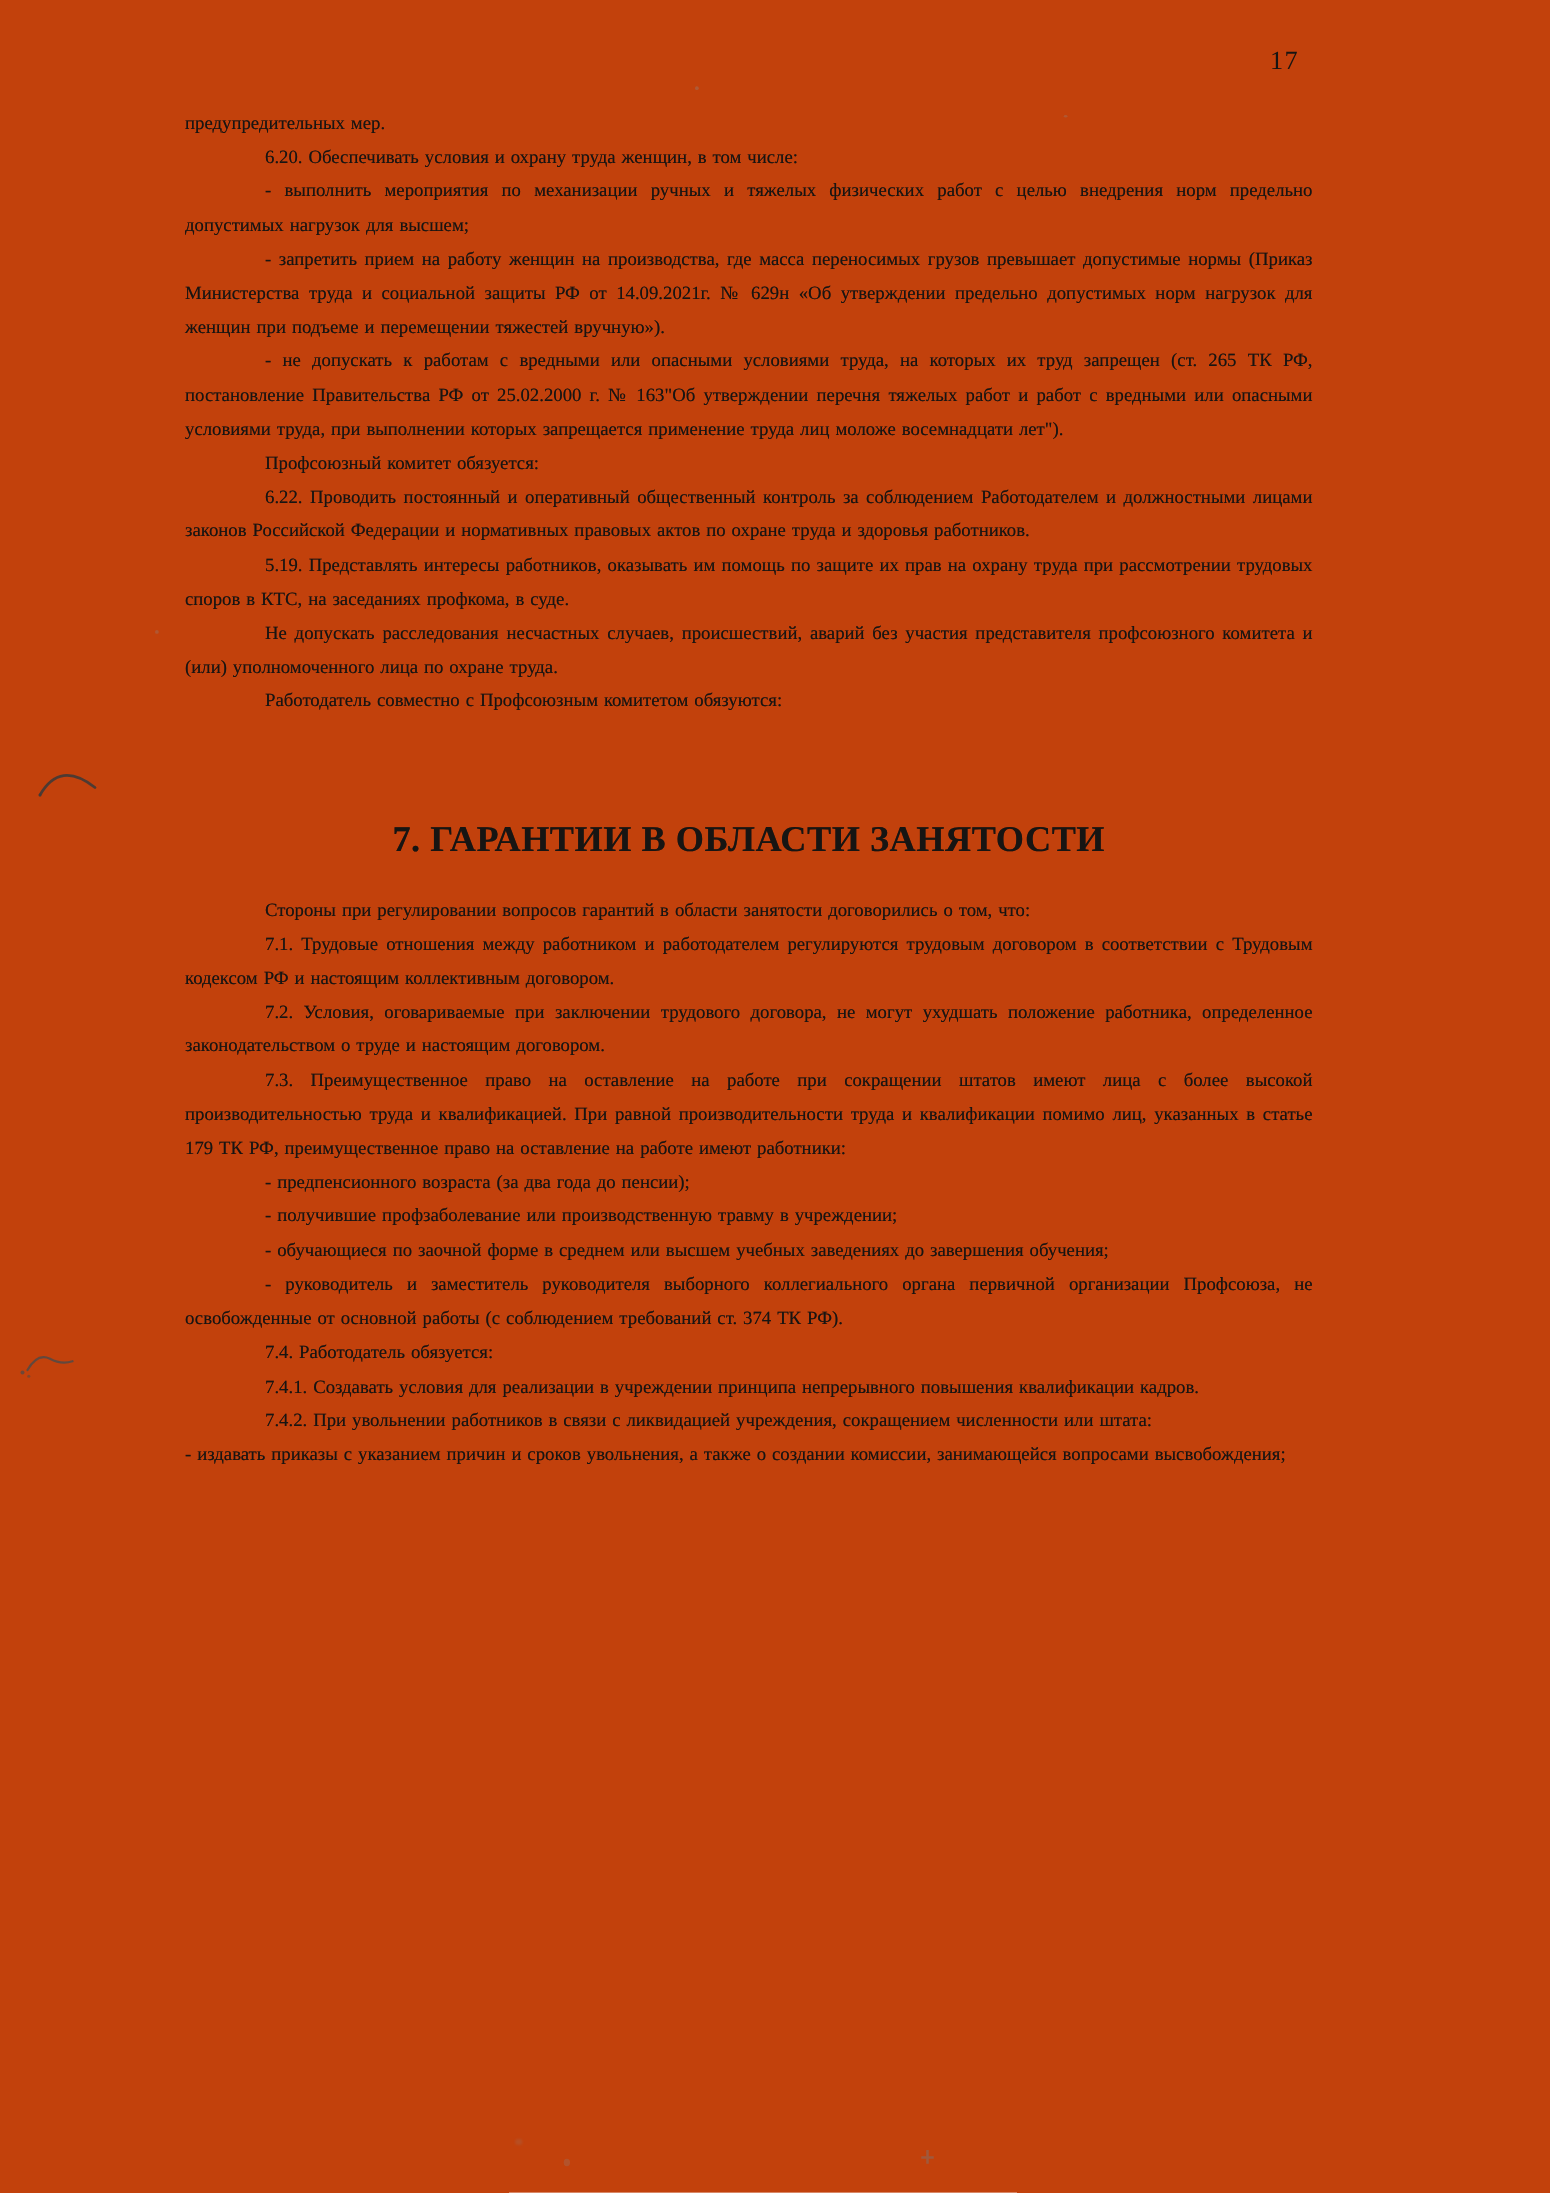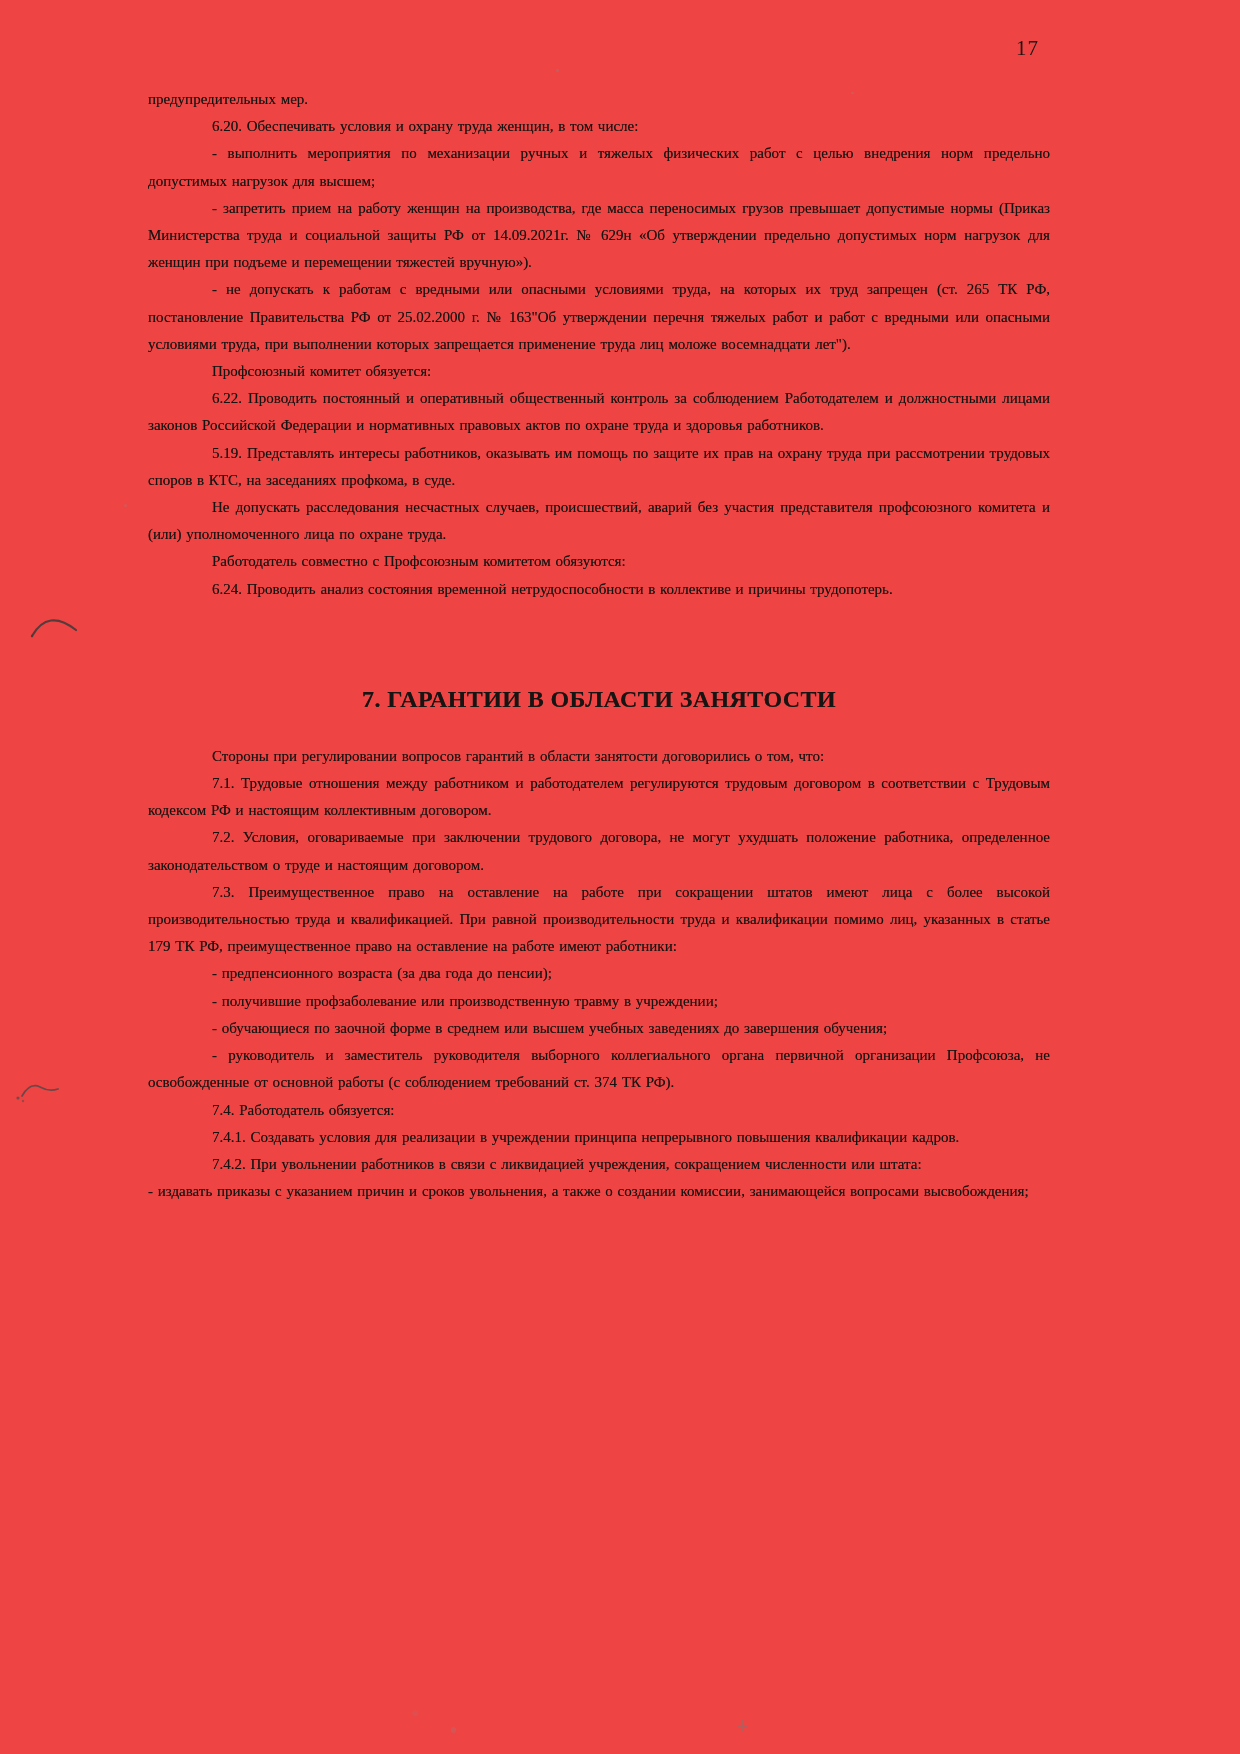--- a/index.html
+++ b/index.html
@@ -1,20 +1,20 @@
 <!DOCTYPE html>
 <html lang="ru"><head>
 <meta charset="utf-8">
 <style>
   html,body{margin:0;padding:0;}
   .page{
     position:relative;
     width:1240px;
     height:1754px;
-    background:#ef4444;
+    background:#c2410c;
     overflow:hidden;
     font-family:"Liberation Serif", serif;
     color:#171513;
   }
   .page-number{
     position:absolute;
     top:36px;
     left:1016px;
     font-size:21px;
     line-height:24px;
@@ -31,21 +31,21 @@
     margin:0;
     font-size:15px;
     line-height:27.2px;
     text-align:justify;
     text-indent:64px;
     word-spacing:1px;
   }
   .doc-para.flush{ text-indent:0; }
   .doc-heading{
     margin:82px 0 30px 0;
-    font-size:24px;
+    font-size:29px;
     line-height:28px;
     font-weight:bold;
     text-align:center;
     letter-spacing:.4px;
   }
   
   .margin-mark{ position:absolute; pointer-events:none; }
   .mark-arc{ left:28px; top:606px; }
   .mark-squiggle{ left:14px; top:1078px; }
   
@@ -82,21 +82,20 @@
       <p class="doc-para flush">предупредительных мер.</p>
       <p class="doc-para">6.20. Обеспечивать условия и охрану труда женщин, в том числе:</p>
       <p class="doc-para">- выполнить мероприятия по механизации ручных и тяжелых физических работ с целью внедрения норм предельно допустимых нагрузок для высшем;</p>
       <p class="doc-para">- запретить прием на работу женщин на производства, где масса переносимых грузов превышает допустимые нормы (Приказ Министерства труда и социальной защиты РФ от 14.09.2021г. № 629н «Об утверждении предельно допустимых норм нагрузок для женщин при подъеме и перемещении тяжестей вручную»).</p>
       <p class="doc-para">- не допускать к работам с вредными или опасными условиями труда, на которых их труд запрещен (ст. 265 ТК РФ, постановление Правительства РФ от 25.02.2000 г. № 163"Об утверждении перечня тяжелых работ и работ с вредными или опасными условиями труда, при выполнении которых запрещается применение труда лиц моложе восемнадцати лет").</p>
       <p class="doc-para">Профсоюзный комитет обязуется:</p>
       <p class="doc-para">6.22. Проводить постоянный и оперативный общественный контроль за соблюдением Работодателем и должностными лицами законов Российской Федерации и нормативных правовых актов по охране труда и здоровья работников.</p>
       <p class="doc-para">5.19. Представлять интересы работников, оказывать им помощь по защите их прав на охрану труда при рассмотрении трудовых споров в КТС, на заседаниях профкома, в суде.</p>
       <p class="doc-para">Не допускать расследования несчастных случаев, происшествий, аварий без участия представителя профсоюзного комитета и (или) уполномоченного лица по охране труда.</p>
       <p class="doc-para">Работодатель совместно с Профсоюзным комитетом обязуются:</p>
-      <p class="doc-para">6.24. Проводить анализ состояния временной нетрудоспособности в коллективе и причины трудопотерь.</p>
       <h2 class="doc-heading">7. ГАРАНТИИ В ОБЛАСТИ ЗАНЯТОСТИ</h2>
       <p class="doc-para">Стороны при регулировании вопросов гарантий в области занятости договорились о том, что:</p>
       <p class="doc-para">7.1. Трудовые отношения между работником и работодателем регулируются трудовым договором в соответствии с Трудовым кодексом РФ и настоящим коллективным договором.</p>
       <p class="doc-para">7.2. Условия, оговариваемые при заключении трудового договора, не могут ухудшать положение работника, определенное законодательством о труде и настоящим договором.</p>
       <p class="doc-para">7.3. Преимущественное право на оставление на работе при сокращении штатов имеют лица с более высокой производительностью труда и квалификацией. При равной производительности труда и квалификации помимо лиц, указанных в статье 179 ТК РФ, преимущественное право на оставление на работе имеют работники:</p>
       <p class="doc-para">- предпенсионного возраста (за два года до пенсии);</p>
       <p class="doc-para">- получившие профзаболевание или производственную травму в учреждении;</p>
       <p class="doc-para">- обучающиеся по заочной форме в среднем или высшем учебных заведениях до завершения обучения;</p>
       <p class="doc-para">- руководитель и заместитель руководителя выборного коллегиального органа первичной организации Профсоюза, не освобожденные от основной работы (с соблюдением требований ст. 374 ТК РФ).</p>
       <p class="doc-para">7.4. Работодатель обязуется:</p>

